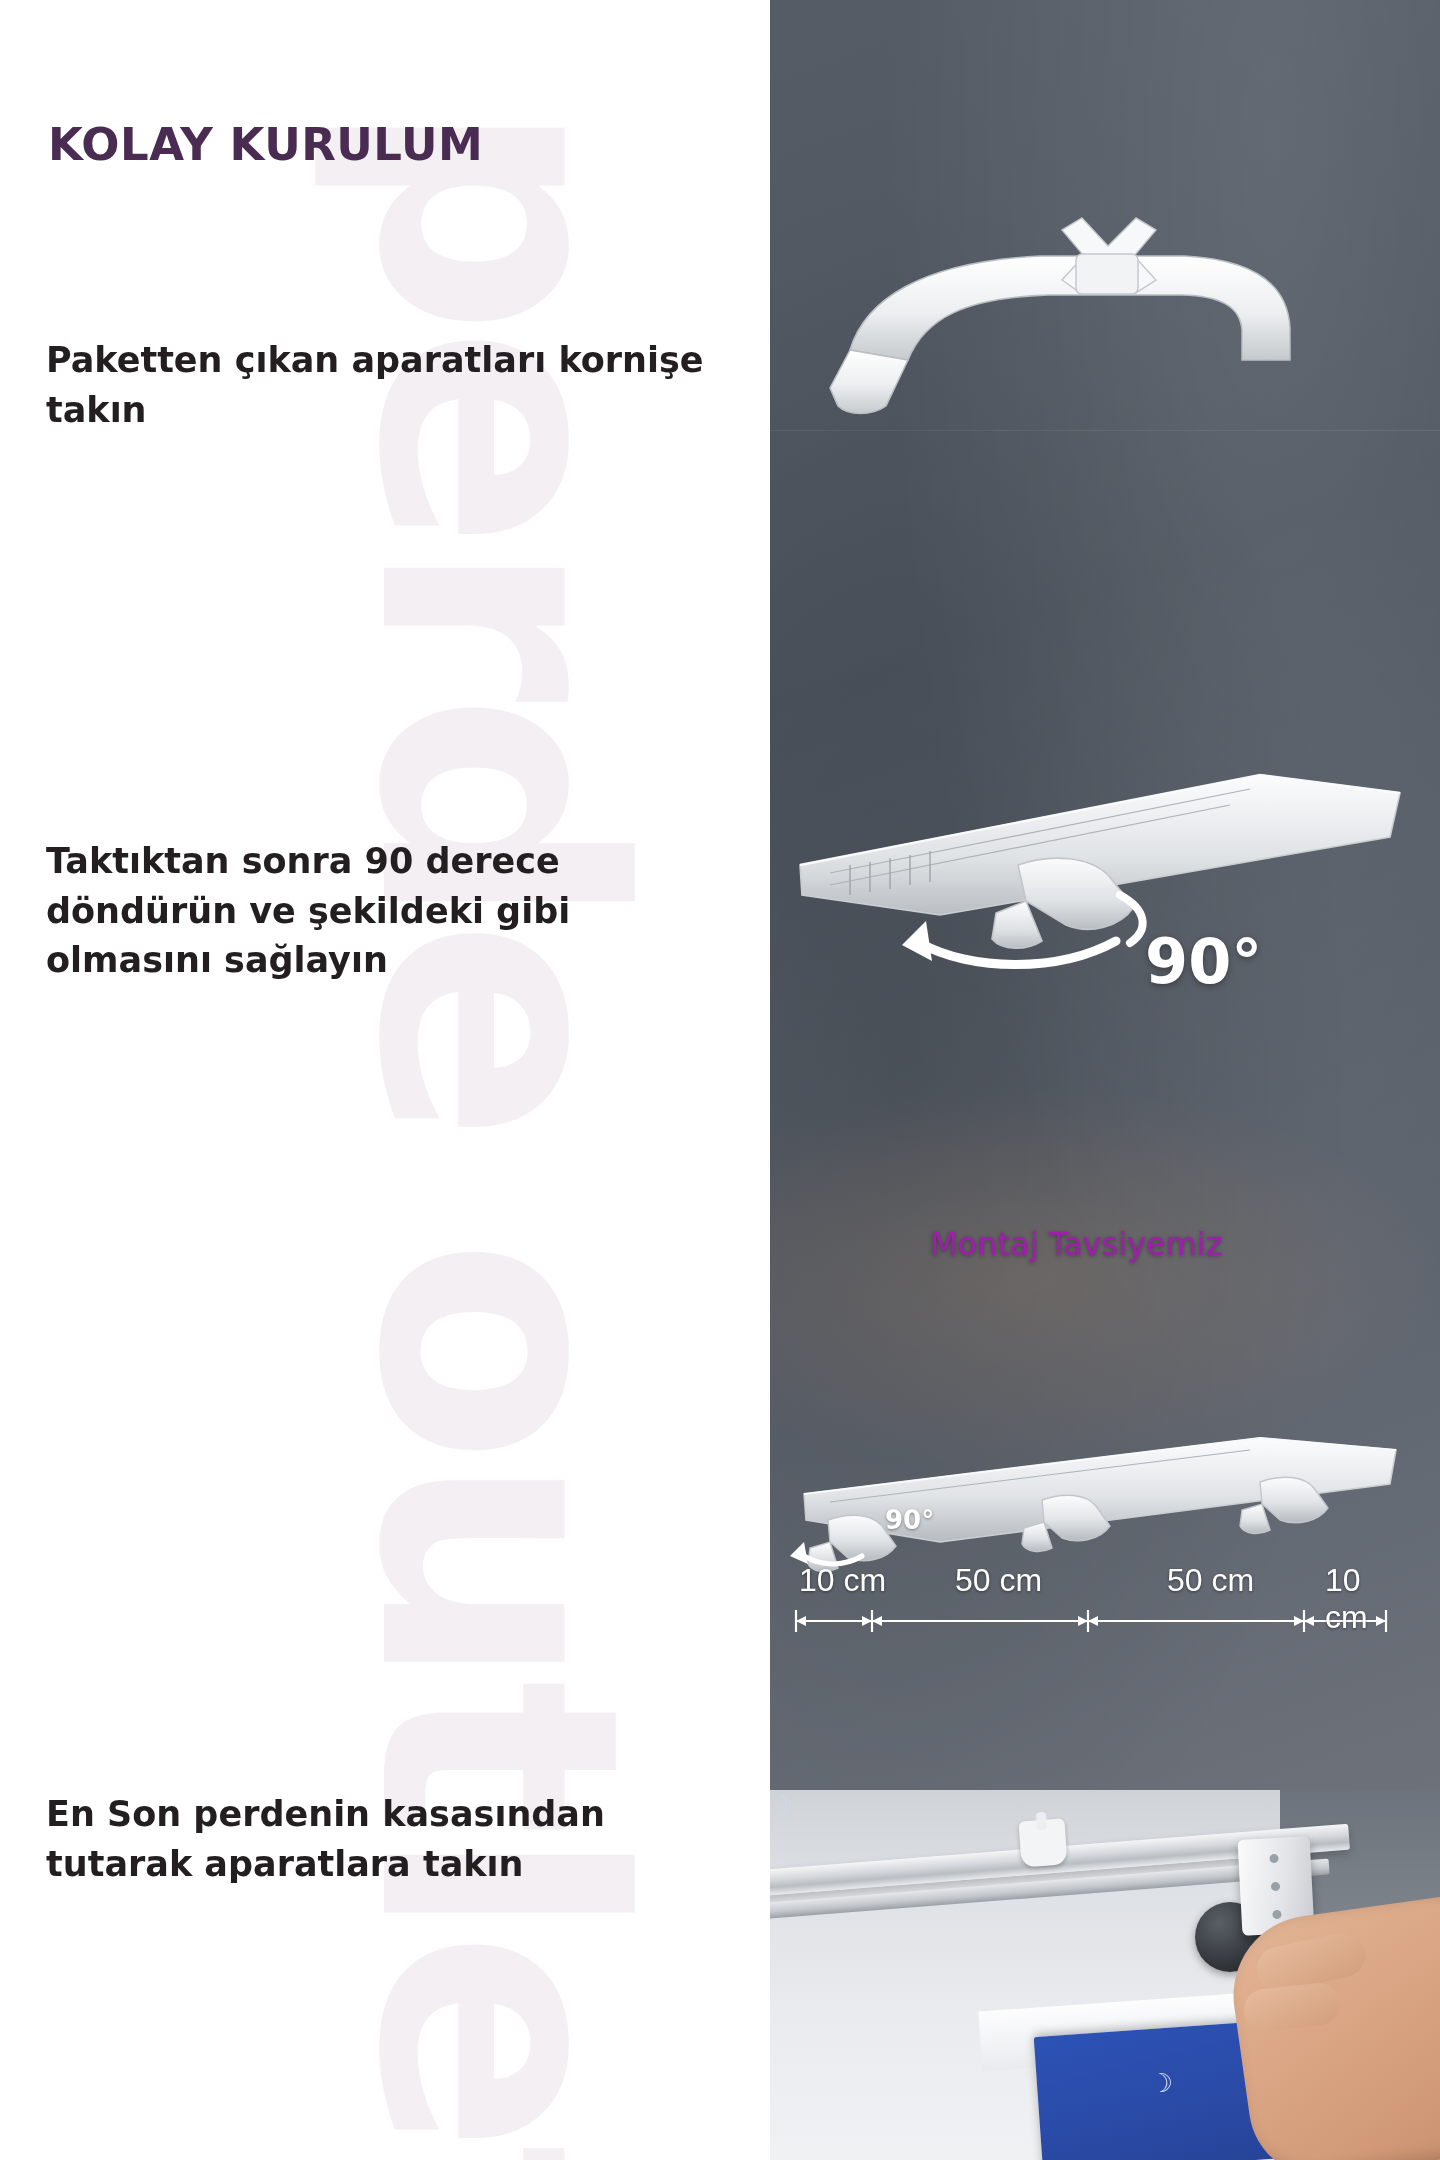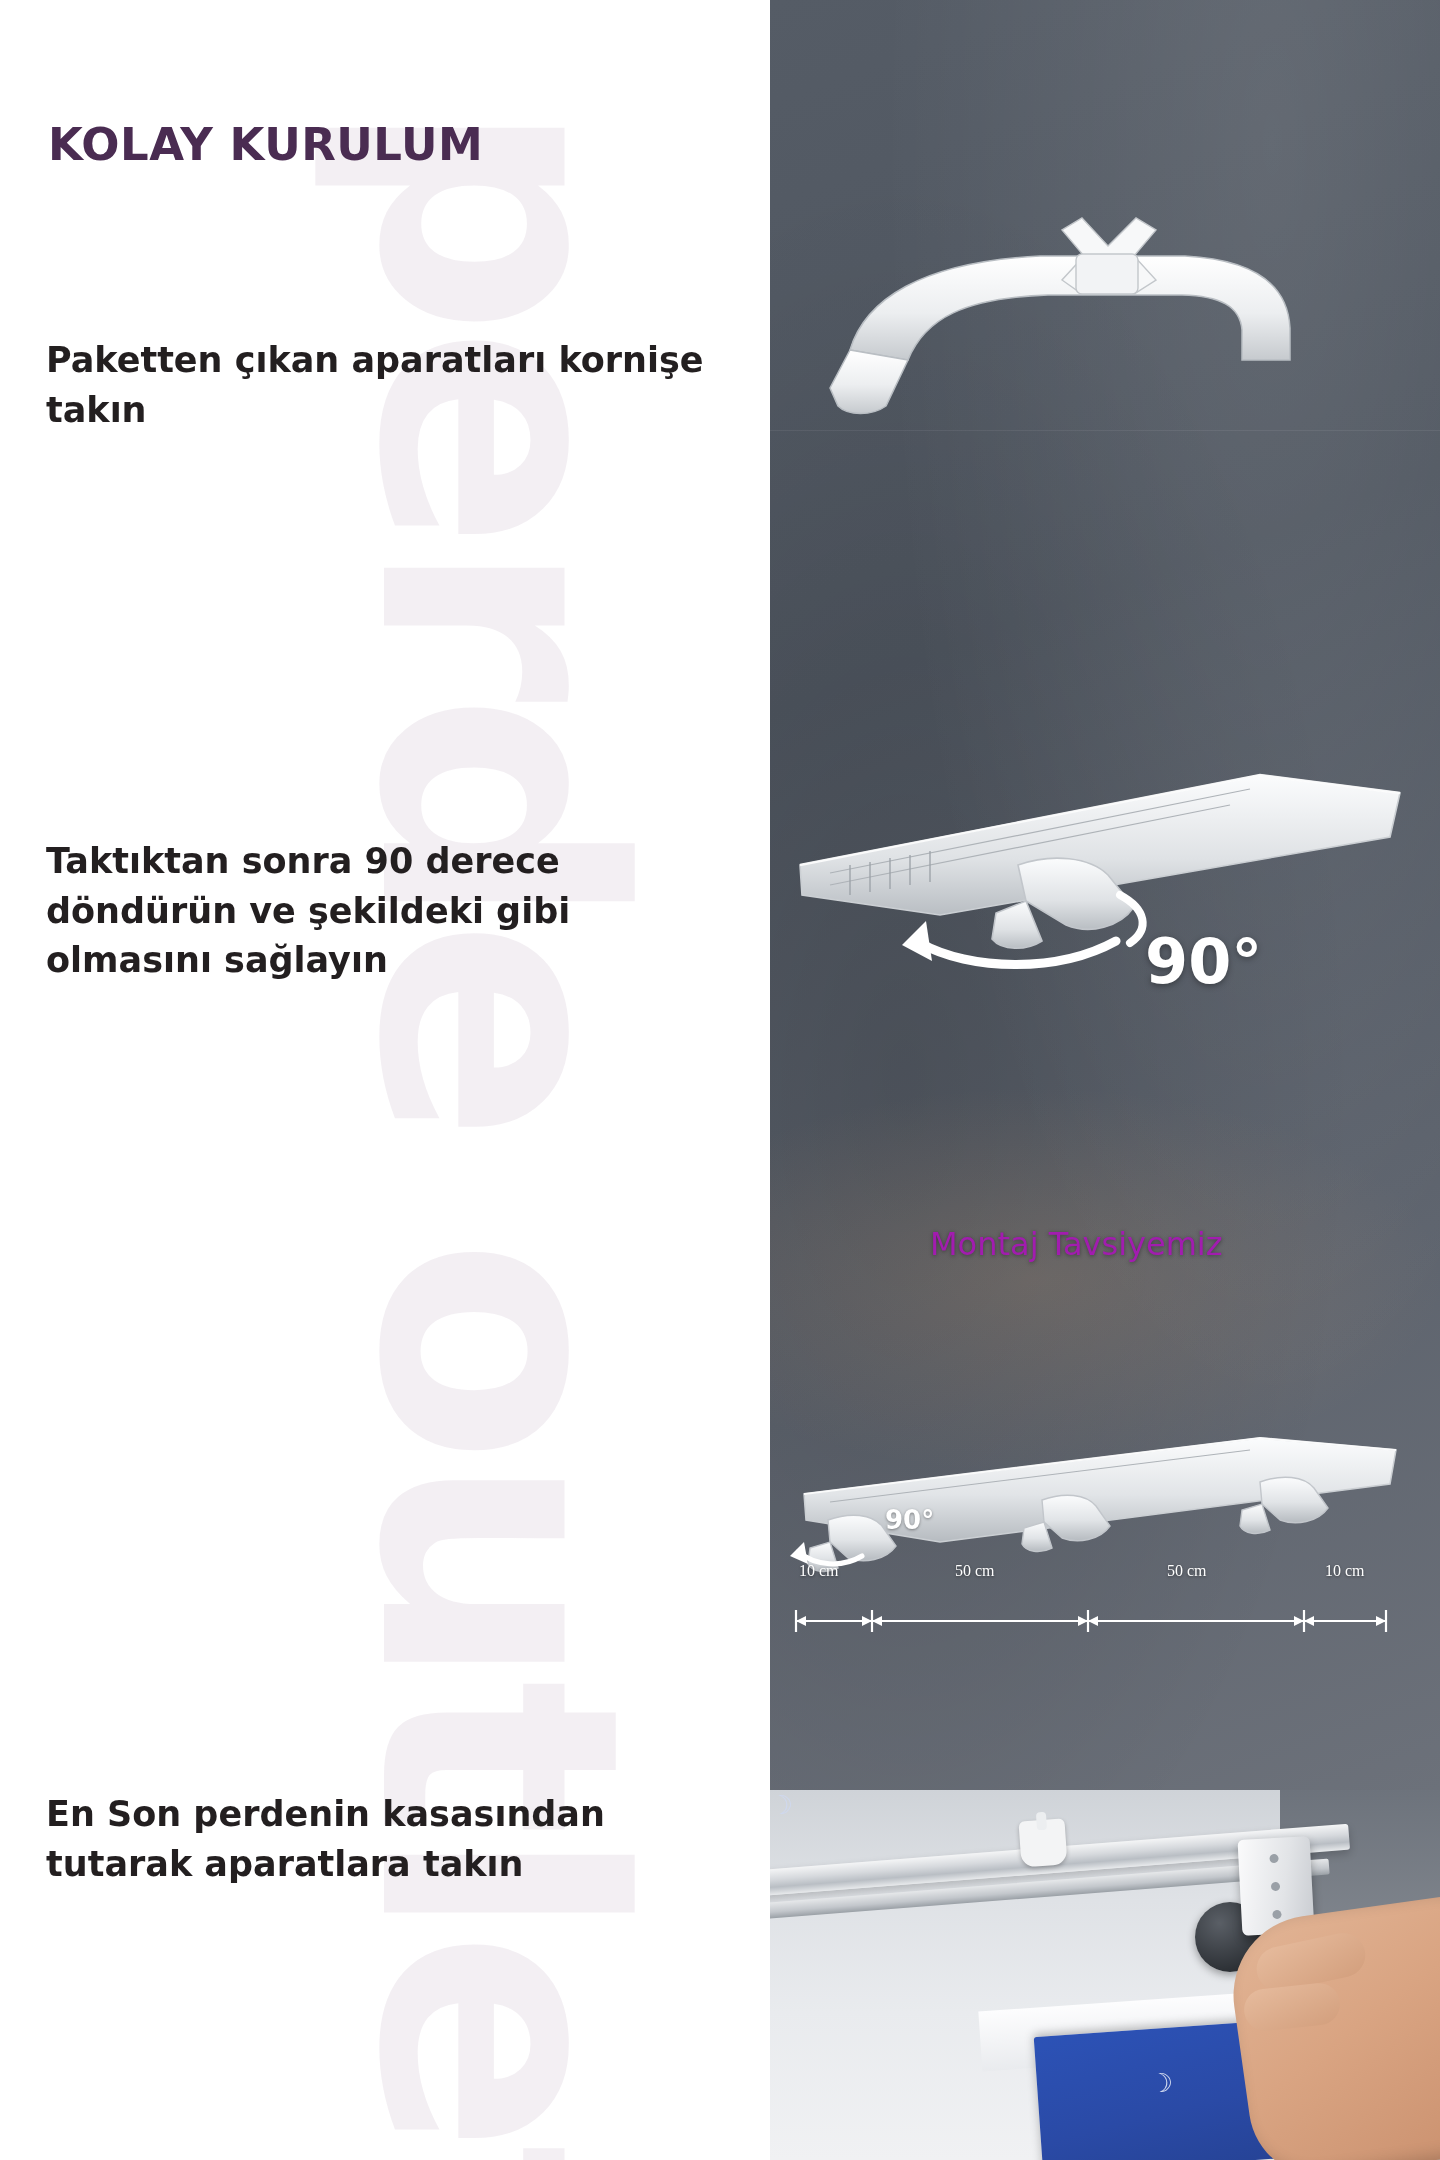--- a/index.html
+++ b/index.html
@@ -267,23 +267,23 @@
     z-index: 4;
   }
   .dim-row {
     position: absolute;
     left: 795px; top: 1562px;
     width: 600px; height: 60px;
     z-index: 5;
   }
   .dim-label {
     position: absolute;
-    font-size: 16px;
+    font-size: 32px;
     color: #ffffff;
-    font-family: Liberation Serif, serif;
+    font-family: Liberation Sans, sans-serif;
     text-shadow: 0 1px 3px rgba(0,0,0,0.45);
   }
   .dim-90 {
     position: absolute;
     left: 885px; top: 1505px;
     font-size: 26px;
     font-weight: 700;
     color: #ffffff;
     font-family: "DejaVu Sans", sans-serif;
     z-index: 6;

